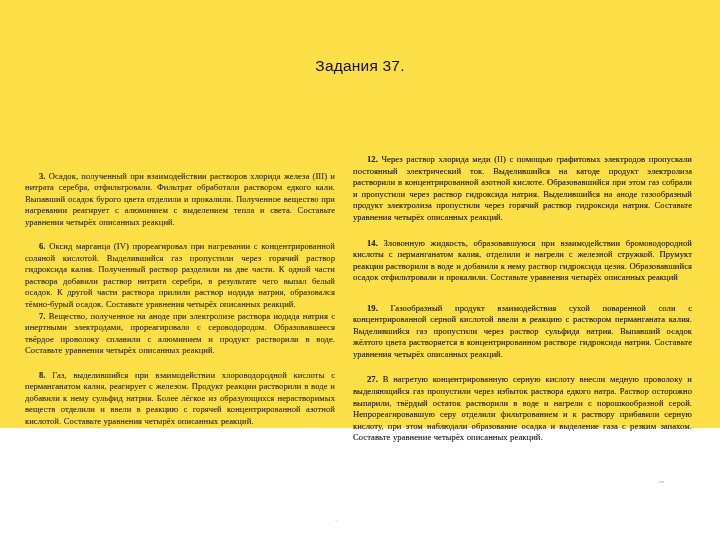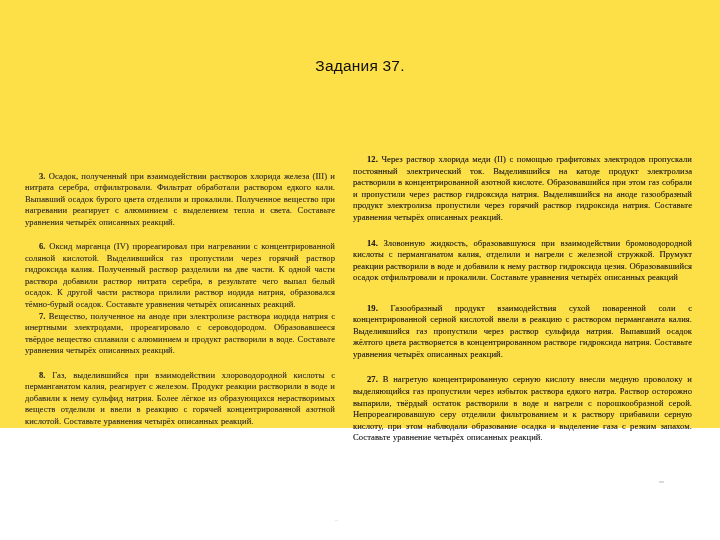--- a/index.html
+++ b/index.html
@@ -113,21 +113,21 @@
         <span>Осадок, полученный при взаимодействии растворов хлорида железа (III) и нитрата серебра, отфильтровали. Фильтрат обработали раствором едкого кали. Выпавший осадок бурого цвета отделили и прокалили. Полученное вещество при нагревании реагирует с алюминием с выделением тепла и света. Составьте уравнения четырёх описанных реакций.</span>
       </p>
 
       <p class="task task-6">
         <span class="num">6.</span>
         <span>Оксид марганца (IV) прореагировал при нагревании с концентрированной соляной кислотой. Выделившийся газ пропустили через горячий раствор гидроксида калия. Полученный раствор разделили на две части. К одной части раствора добавили раствор нитрата серебра, в результате чего выпал белый осадок. К другой части раствора прилили раствор иодида натрия, образовался тёмно-бурый осадок. Составьте уравнения четырёх описанных реакций.</span>
       </p>
 
       <p class="task task-7">
         <span class="num">7.</span>
-        <span>Вещество, полученное на аноде при электролизе раствора иодида натрия с инертными электродами, прореагировало с сероводородом. Образовавшееся твёрдое вещество сплавили с алюминием и продукт растворили в воде. Составьте уравнения четырёх описанных реакций.</span>
+        <span>Вещество, полученное на аноде при электролизе раствора иодида натрия с инертными электродами, прореагировало с сероводородом. Образовавшееся твёрдое проволоку сплавили с алюминием и продукт растворили в воде. Составьте уравнения четырёх описанных реакций.</span>
       </p>
 
       <p class="task task-8">
         <span class="num">8.</span>
         <span>Газ, выделившийся при взаимодействии хлороводородной кислоты с перманганатом калия, реагирует с железом. Продукт реакции растворили в воде и добавили к нему сульфид натрия. Более лёгкое из образующихся нерастворимых веществ отделили и ввели в реакцию с горячей концентрированной азотной кислотой. Составьте уравнения четырёх описанных реакций.</span>
       </p>
 
     </div>
 
     <div class="col col-right">

